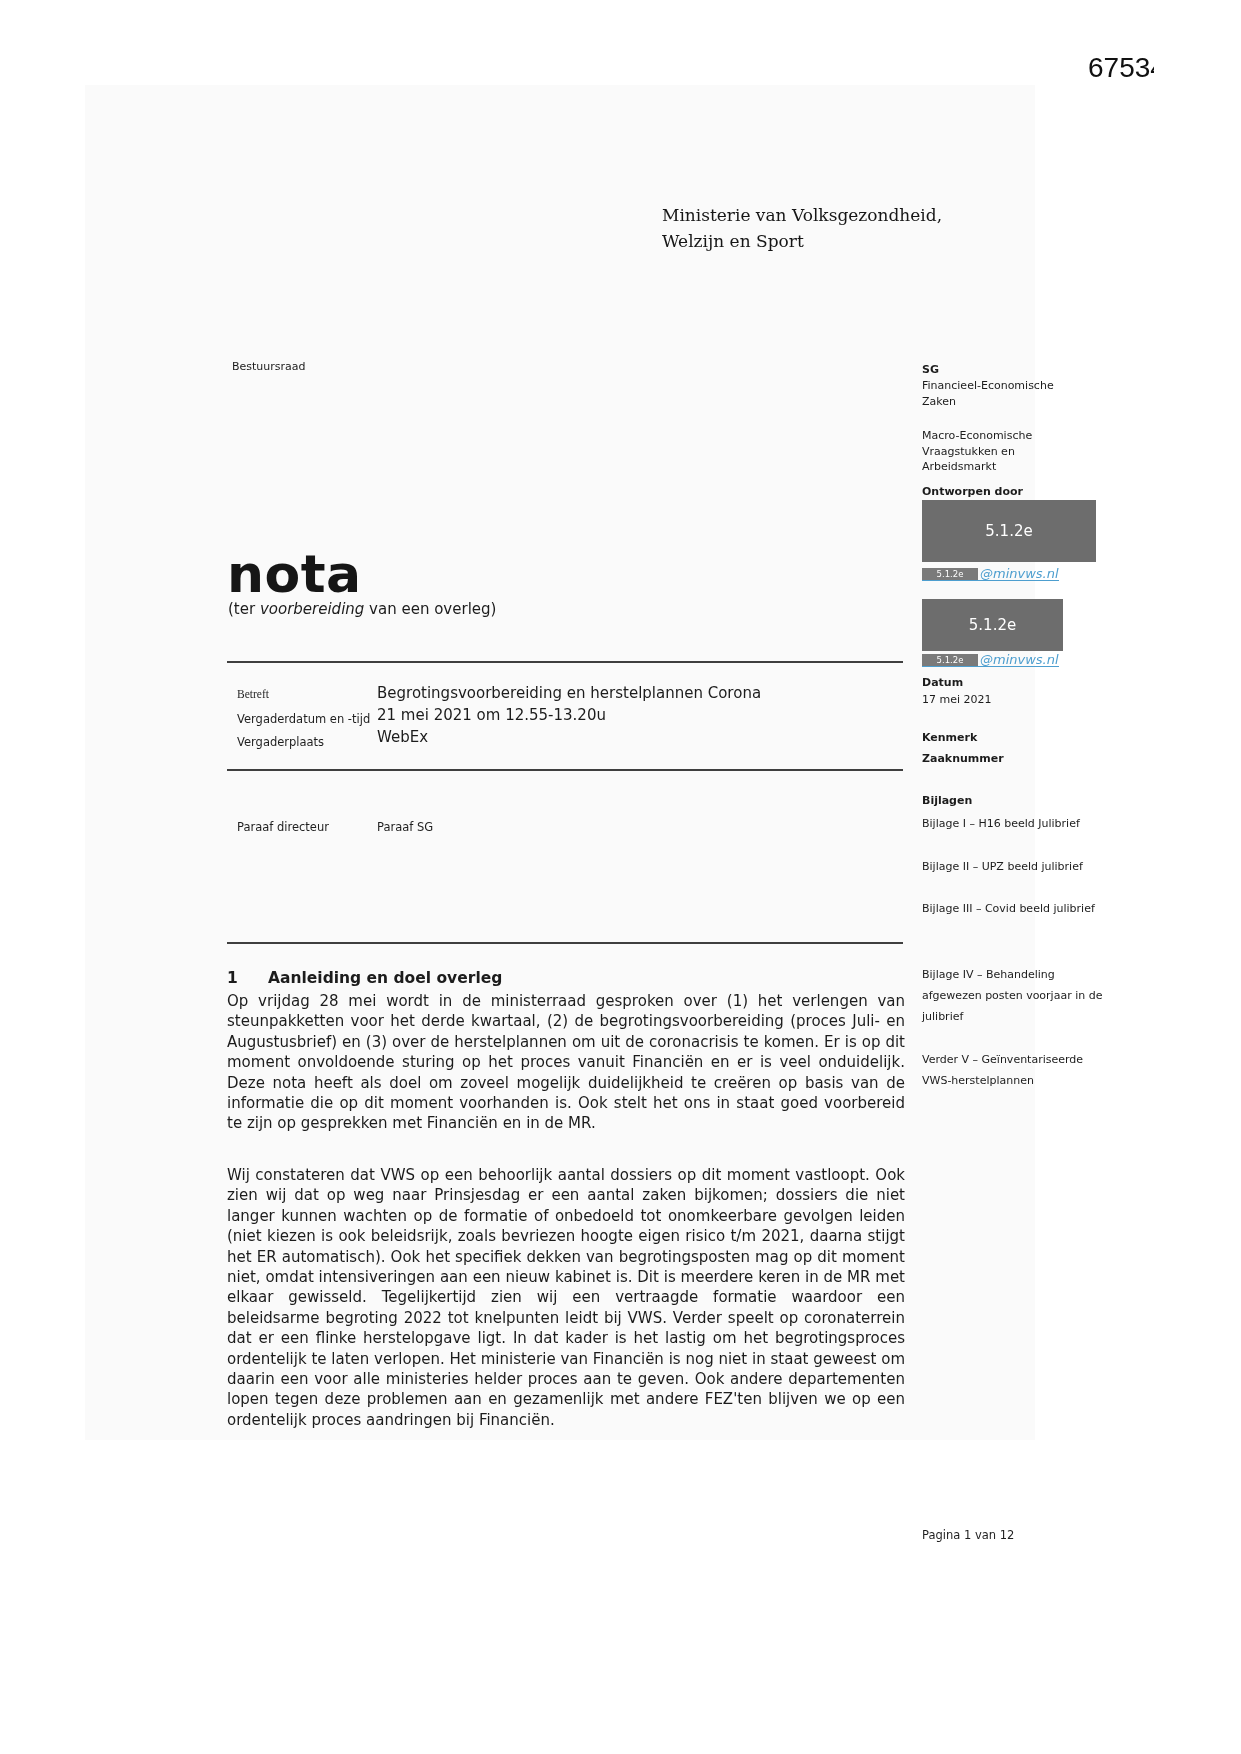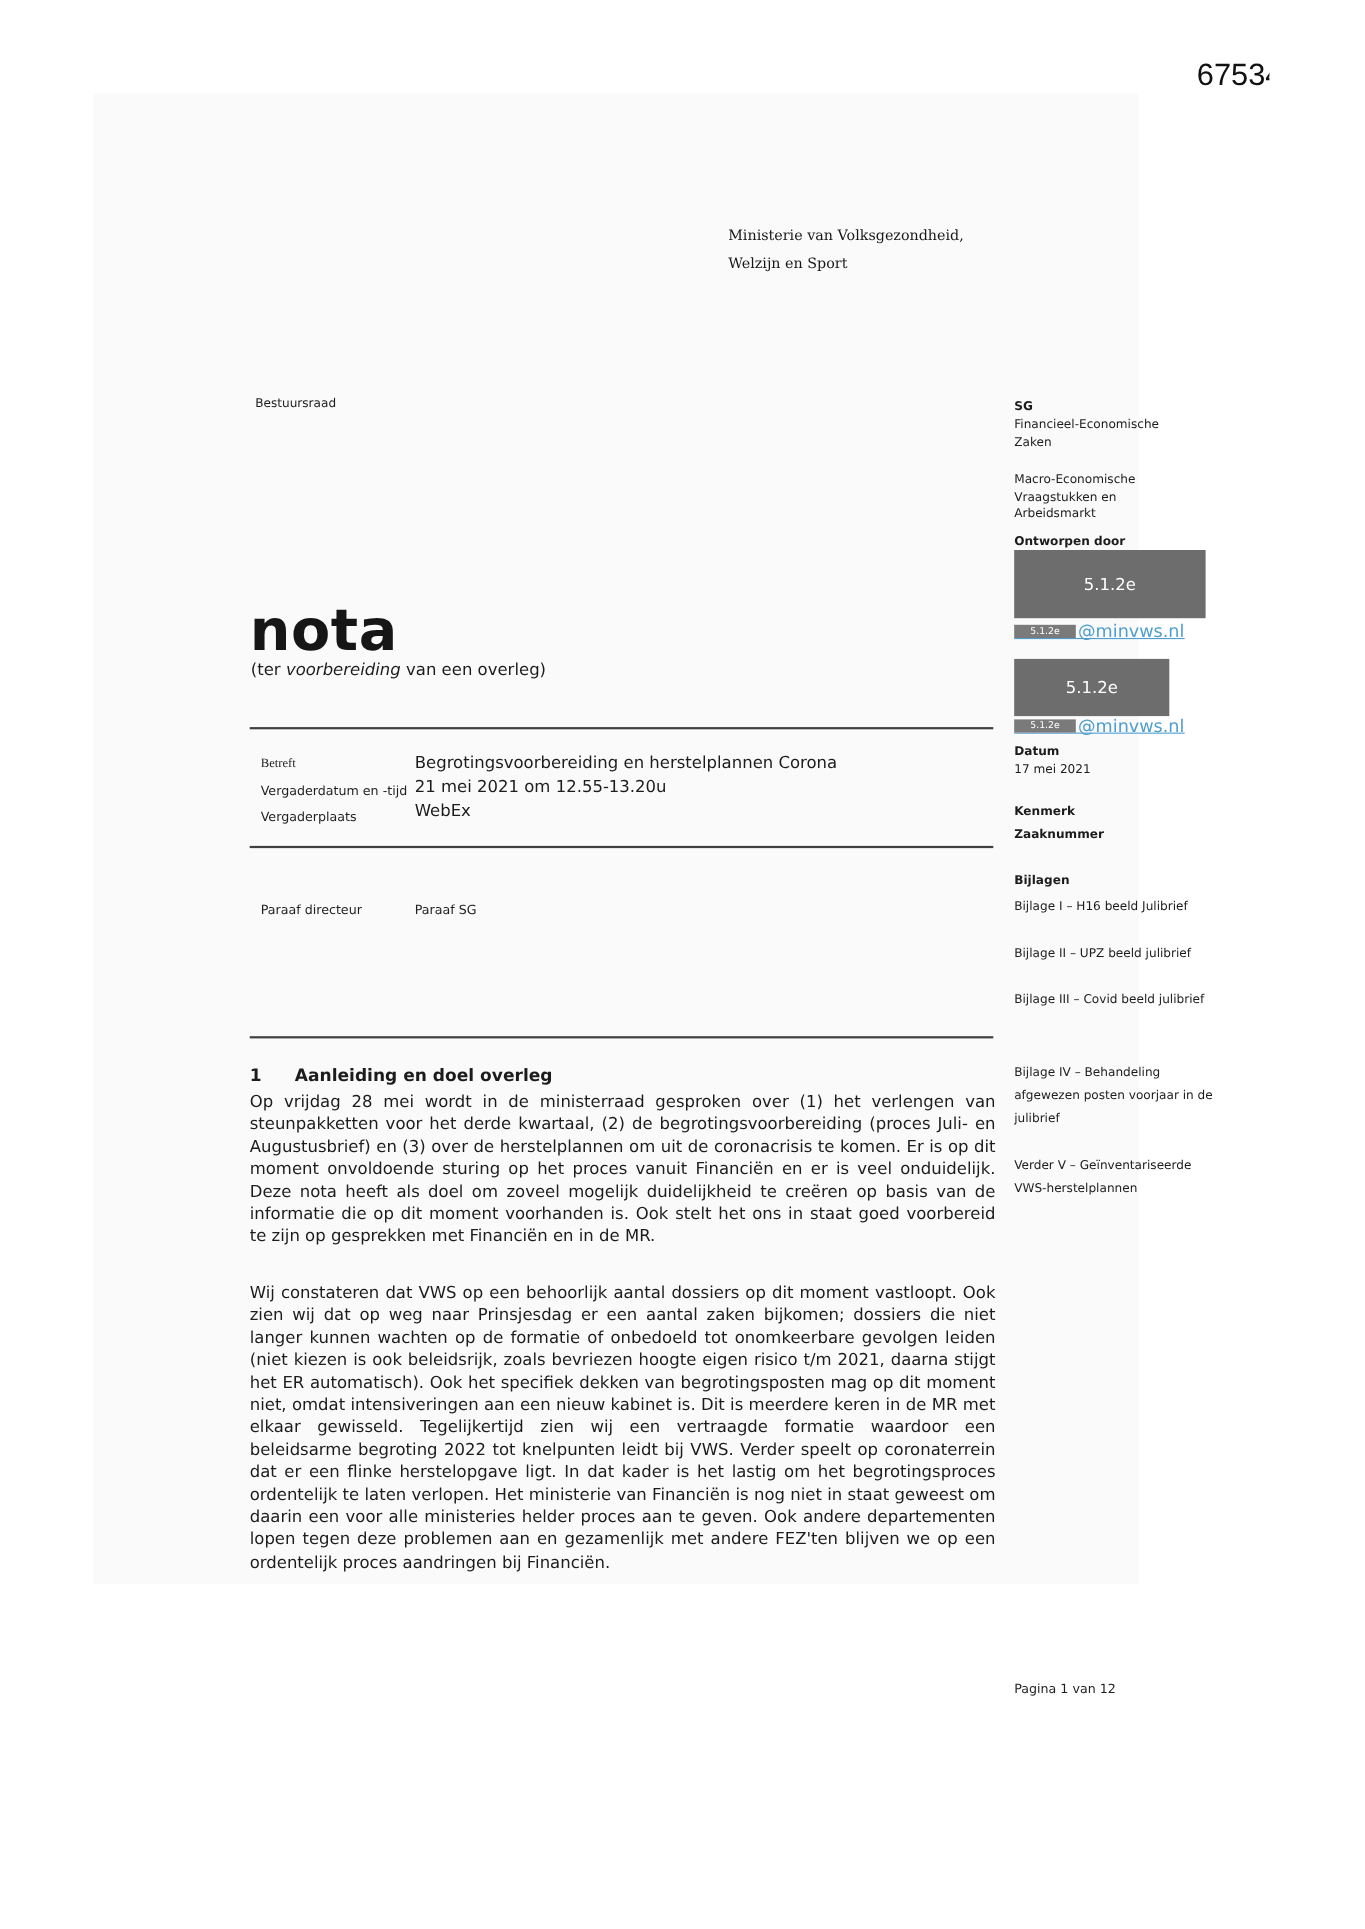--- a/index.html
+++ b/index.html
@@ -17,21 +17,21 @@
   }
   .abs{position:absolute;}
   .doc-number{
     left:1088px;top:52px;
     font-family:"Liberation Sans",sans-serif;
     font-size:28px;color:#111;
   }
   .ministry{
     left:662px;top:202px;
     font-family:"DejaVu Serif",serif;
-    font-size:13px;line-height:26px;color:#161616;
+    font-size:17px;line-height:26px;color:#161616;
   }
   .recipient{left:232px;top:360px;font-size:11px;}
   .nota-title{
     left:227px;top:548px;
     font-size:52px;line-height:52px;font-weight:700;color:#161616;
     letter-spacing:0.5px;
   }
   .subtitle{left:228px;top:600px;font-size:15px;}
   .subtitle .it{font-style:italic;}
   .rule{left:227px;width:676px;height:2px;background:#3f3f3f;}
@@ -64,21 +64,21 @@
     border-bottom:1px solid #4d9ecf;width:fit-content;
   }
   .el1{top:566px;}
   .el2{top:652px;}
   .redact-small{
     display:inline-flex;align-items:center;justify-content:center;
     width:56px;height:12px;background:#7a7a7a;color:#ffffff;
     font-size:8.5px;margin-right:2px;
   }
   .email-link{
-    color:#4d9ecf;font-size:16px;text-decoration:none;line-height:13px;
+    color:#4d9ecf;font-size:13px;text-decoration:none;line-height:13px;font-style:italic;
   }
   .footer{left:922px;top:1528px;font-size:11.5px;color:#1f1f1f;}
 </style>
 </head>
 <body>
 
 <div class="page">
 
   <div class="scan-area"></div>
 

